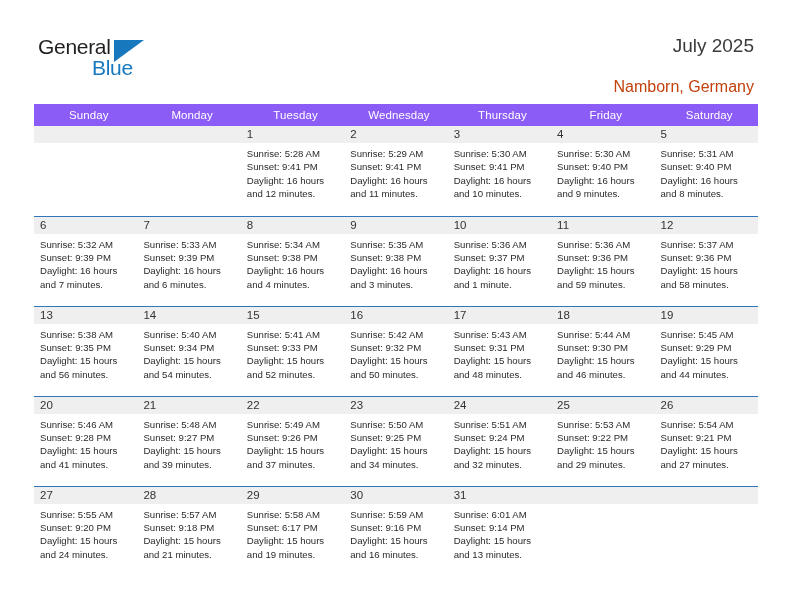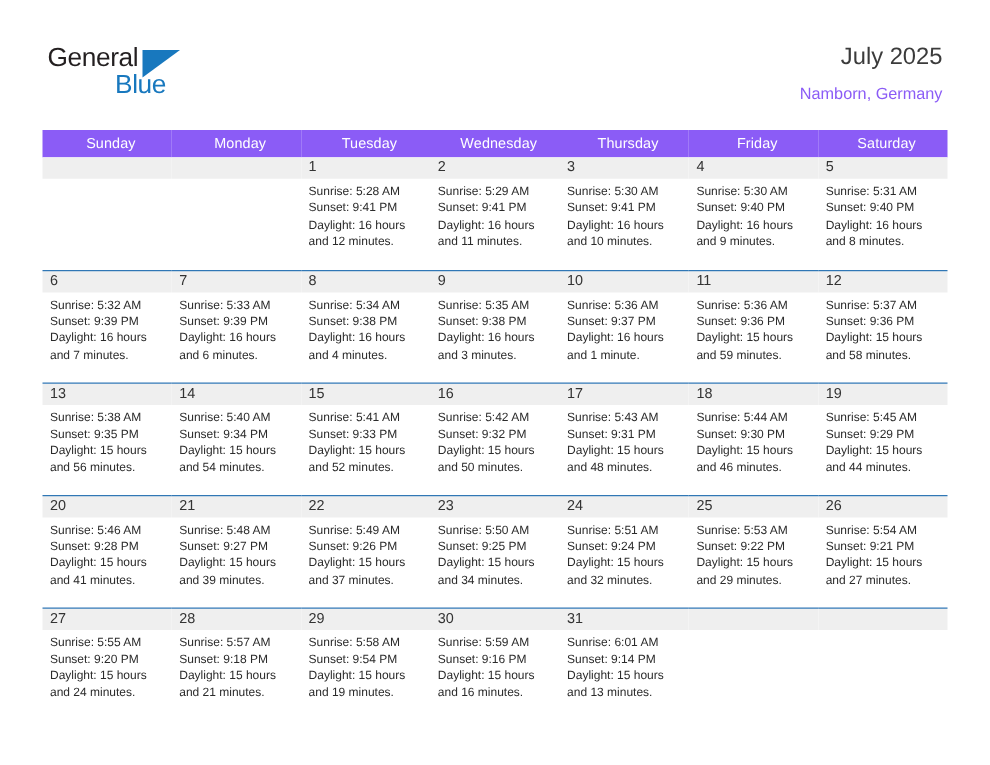--- a/index.html
+++ b/index.html
@@ -71,24 +71,24 @@
     top: 30px;
     text-align: right;
   }
   .cal-title {
     font-size: 19px;
     color: #3b3b3b;
     line-height: 32px;
     white-space: nowrap;
   }
   .cal-subtitle {
-    font-size: 13px;
-    color: #8b5cf6;
+    font-size: 16px;
+    color: #c2410c;
     line-height: 18px;
-    margin-top: 4px;
+    margin-top: 16px;
     white-space: nowrap;
   }
 
   
   .cal-wrap {
     position: absolute;
     left: 34px;
     top: 104px;
     width: 724px;
   }
@@ -442,21 +442,21 @@
                 <div class="line">Sunrise: 5:57 AM</div>
                 <div class="line">Sunset: 9:18 PM</div>
                 <div class="line">Daylight: 15 hours</div>
                 <div class="line">and 21 minutes.</div>
               </div>
             </td>
             <td class="day">
               <div class="daynum-band">29</div>
               <div class="cell-body">
                 <div class="line">Sunrise: 5:58 AM</div>
-                <div class="line">Sunset: 9:54 PM</div>
+                <div class="line">Sunset: 6:17 PM</div>
                 <div class="line">Daylight: 15 hours</div>
                 <div class="line">and 19 minutes.</div>
               </div>
             </td>
             <td class="day">
               <div class="daynum-band">30</div>
               <div class="cell-body">
                 <div class="line">Sunrise: 5:59 AM</div>
                 <div class="line">Sunset: 9:16 PM</div>
                 <div class="line">Daylight: 15 hours</div>

